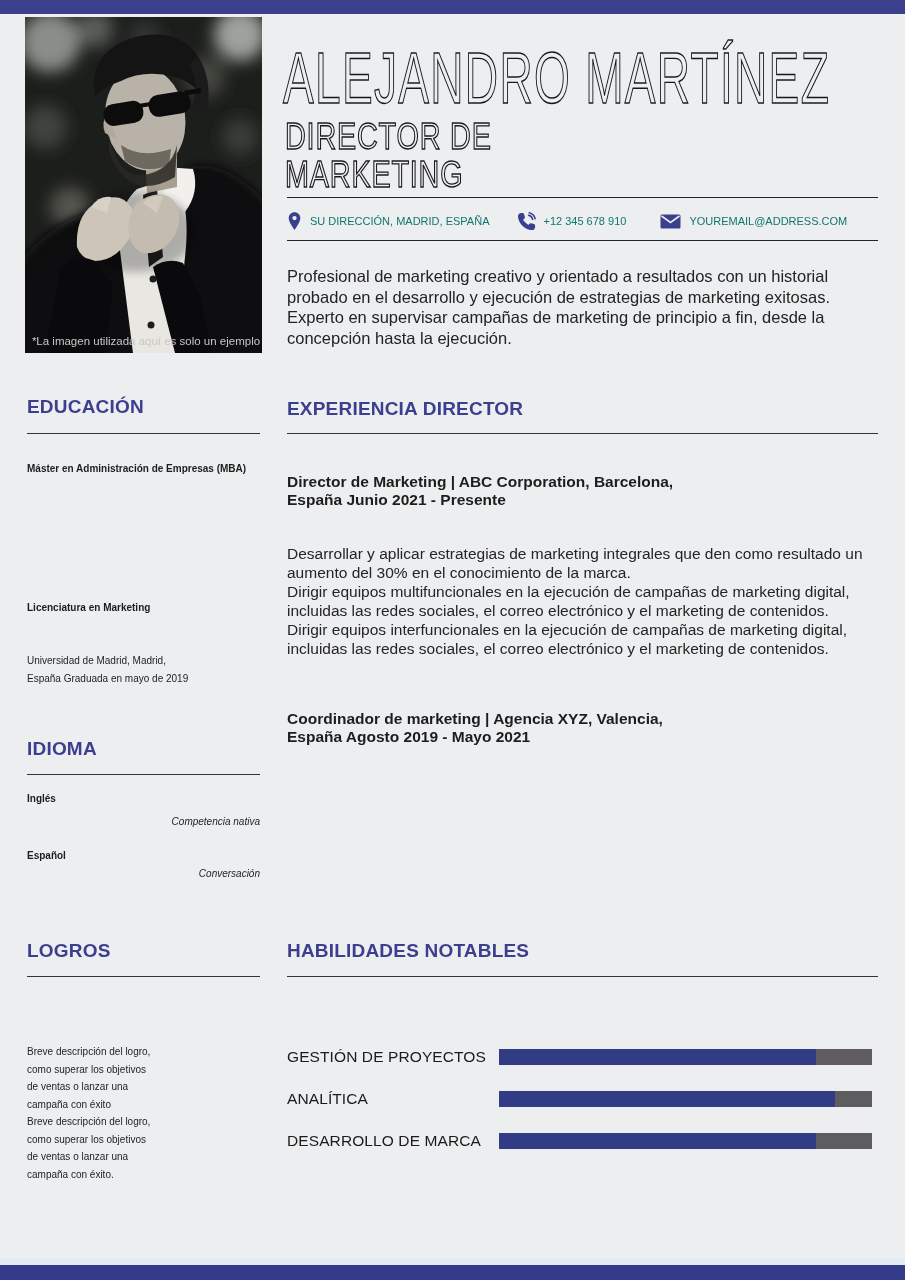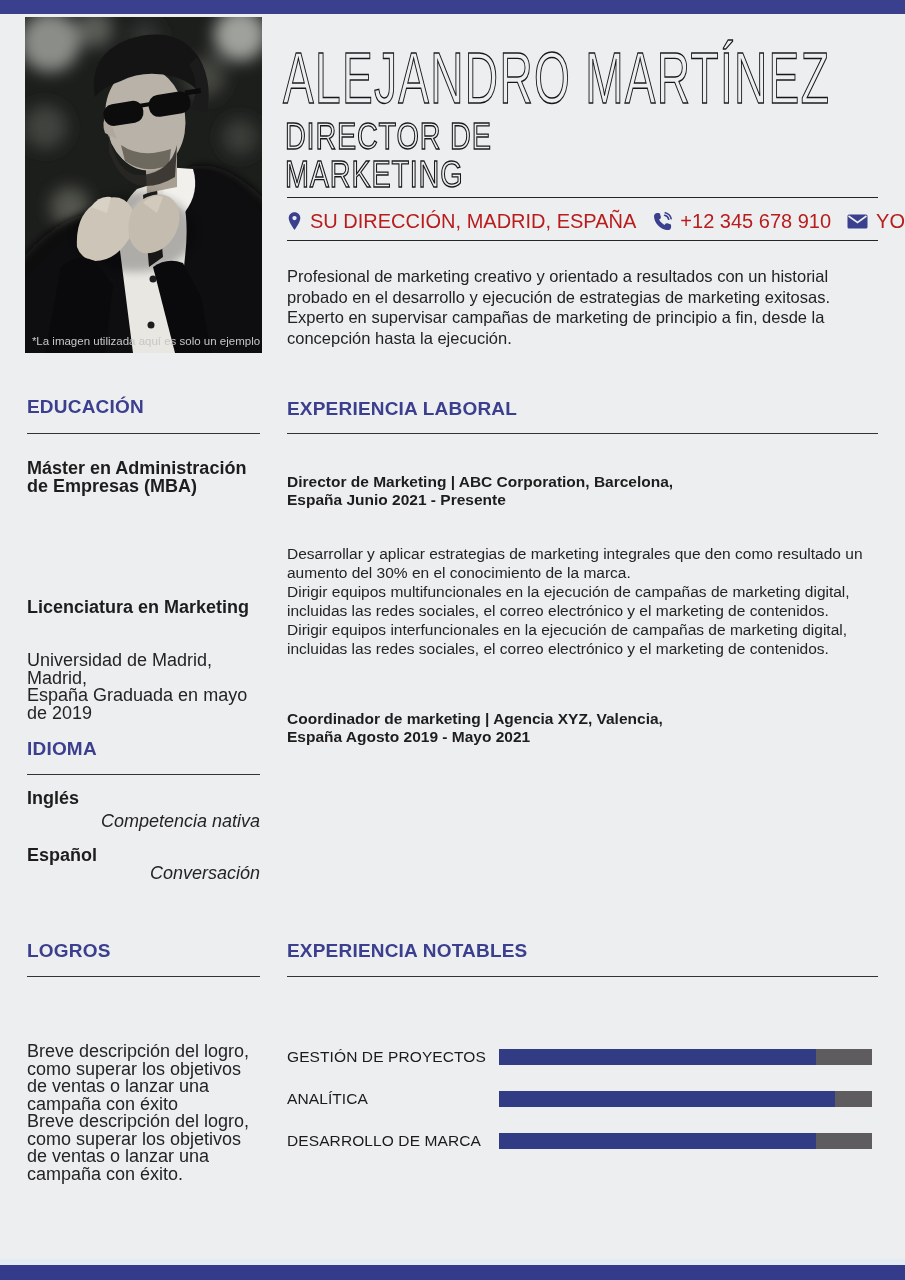--- a/index.html
+++ b/index.html
@@ -27,36 +27,36 @@
     font-size:36px; line-height:38px; letter-spacing:1px; color:#17171a;
     transform:scaleX(0.80); transform-origin:left top;
   }
   @supports (-webkit-text-stroke: 1px black) {
     .name { color:transparent; -webkit-text-stroke:1.4px #17171a; }
     .role { color:transparent; -webkit-text-stroke:1.3px #17171a; }
   }
   .rule-h { position:absolute; left:287px; width:591px; border-top:1.5px solid #242424; }
   .contact {
     position:absolute; left:287px; top:206px; width:591px; height:30px;
-    display:flex; align-items:center; gap:8px; font-size:20px; color:#b91c1c;
+    display:flex; align-items:center; gap:8px; font-size:11px; color:#0f766e;
     white-space:nowrap;
   }
   .contact .ic { flex:0 0 auto; display:inline-flex; }
   .contact .sp { width:10px; }
   .summary {
     position:absolute; left:287px; top:266px; width:592px;
     font-size:16.5px; line-height:20.5px; color:#232323;
   }
 
   
   .hsec { position:absolute; font-weight:700; font-size:19px; letter-spacing:0.2px; color:#3b3f8e; }
   .rule-l { position:absolute; left:27px; width:233px; border-top:1.5px solid #333; }
   .rule-r { position:absolute; left:287px; width:591px; border-top:1.5px solid #333; }
 
-  .lbody { position:absolute; left:27px; width:233px; font-size:18px; line-height:17.5px; color:#242424; }
+  .lbody { position:absolute; left:27px; width:233px; font-size:10px; line-height:17.5px; color:#242424; }
   .rbody { position:absolute; left:287px; width:592px; font-size:15.5px; line-height:19px; color:#242424; }
   .bold  { font-weight:700; color:#1d1d1d; }
   .italic{ font-style:italic;text-align:right; }
   .preline { white-space:pre-line; }
   .jobtitle { font-weight:700; font-size:15.5px; line-height:17.5px; color:#1d1d1d; white-space:pre-line; }
 
   
   .skill-row { position:absolute; left:287px; width:591px; height:20px; display:flex; align-items:center; }
   .skill-label { width:212px; font-size:15.5px; color:#1b1b1b; letter-spacing:0.1px; }
   .skill-track { width:373px; height:16px; background:#5e5c5e; }
@@ -210,33 +210,33 @@
   <div class="rule-l" style="top:976px"></div>
   <div class="lbody preline" style="top:1043px">Breve descripción del logro,
 como superar los objetivos
 de ventas o lanzar una
 campaña con éxito
 Breve descripción del logro,
 como superar los objetivos
 de ventas o lanzar una
 campaña con éxito.</div>
 
-  <div class="hsec" style="left:287px; top:398px">EXPERIENCIA LABORAL</div>
+  <div class="hsec" style="left:287px; top:398px">EXPERIENCIA DIRECTOR</div>
   <div class="rule-r" style="top:433px"></div>
 
   <div class="rbody jobtitle" style="top:473px">Director de Marketing | ABC Corporation, Barcelona,
 España Junio 2021 - Presente</div>
   <div class="rbody preline" style="top:544px">Desarrollar y aplicar estrategias de marketing integrales que den como resultado un aumento del 30% en el conocimiento de la marca.
 Dirigir equipos multifuncionales en la ejecución de campañas de marketing digital, incluidas las redes sociales, el correo electrónico y el marketing de contenidos.
 Dirigir equipos interfuncionales en la ejecución de campañas de marketing digital, incluidas las redes sociales, el correo electrónico y el marketing de contenidos.</div>
 
   <div class="rbody jobtitle" style="top:710px">Coordinador de marketing | Agencia XYZ, Valencia,
 España Agosto 2019 - Mayo 2021</div>
 
-  <div class="hsec" style="left:287px; top:940px">EXPERIENCIA NOTABLES</div>
+  <div class="hsec" style="left:287px; top:940px">HABILIDADES NOTABLES</div>
   <div class="rule-r" style="top:976px"></div>
 
   <div class="skill-row" style="top:1047px">
     <div class="skill-label">GESTIÓN DE PROYECTOS</div>
     <div class="skill-track">
         <div class="skill-fill" style="width: 85%;"></div>
       </div>
   </div>
   <div class="skill-row" style="top:1089px">
     <div class="skill-label">ANALÍTICA</div>

